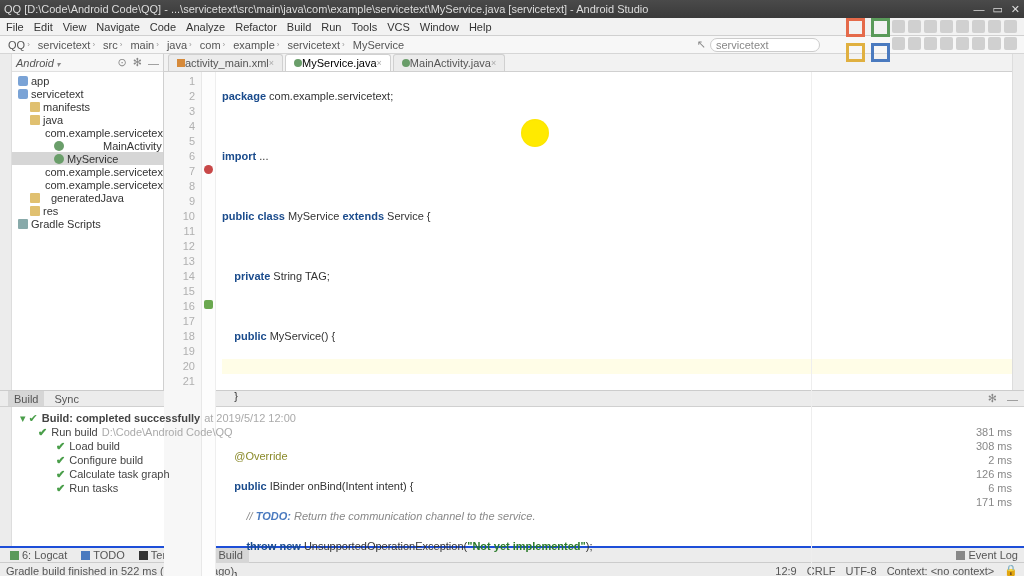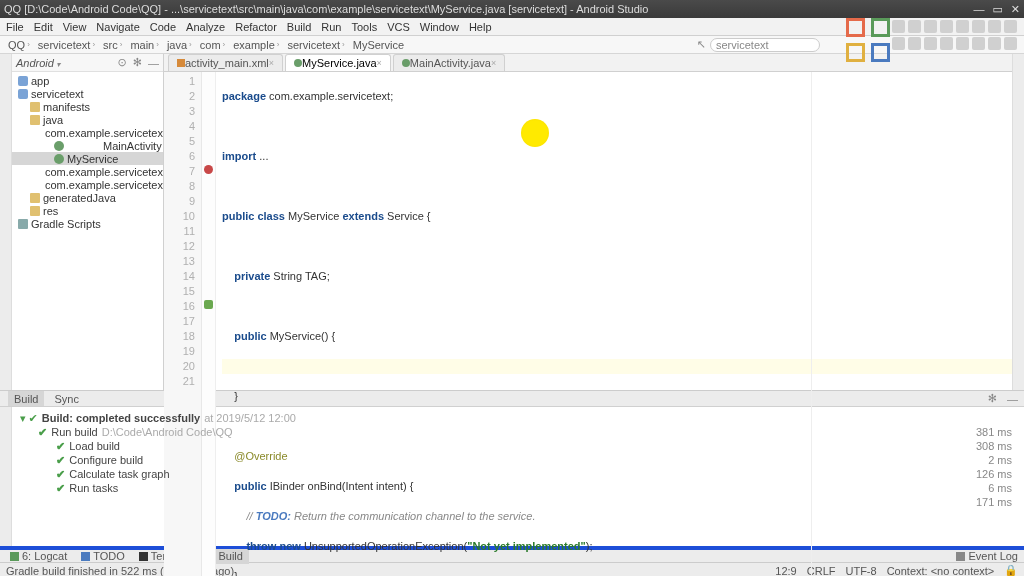--- a/index.html
+++ b/index.html
@@ -56,21 +56,21 @@
   .bottom-tab { padding: 0 6px; height: 15px; display: flex; align-items: center; }
   .bottom-tab.active { background: #d6d6d6; }
   .bottom-tabs .gap { flex:1; }
   .build-panel { height: 140px; background: #fff; border-top: 1px solid #d0d0d0; display: flex; }
   .build-left { width: 12px; background: #ececec; border-right: 1px solid #ddd; }
   .build-content { flex: 1; padding: 4px 8px; font-size: 10px; color: #444; position: relative; }
   .build-row { display: flex; align-items: center; height: 14px; gap: 4px; }
   .build-row .ok { color: #4a9e4a; font-weight: bold; }
   .build-row .ts { color: #aaa; }
   .build-row .dur { position: absolute; right: 12px; color: #888; }
-  .bottom-tool-tabs { height: 16px; background: #ececec; border-top: 4px solid #1d4ed8; display: flex; align-items: center; padding-left: 4px; gap: 2px; font-size: 10px; color: #555; }
+  .bottom-tool-tabs { height: 16px; background: #ececec; border-top: 2px solid #1d4ed8; display: flex; align-items: center; padding-left: 4px; gap: 2px; font-size: 10px; color: #555; }
   .tool-tab { padding: 0 6px; height: 15px; display: flex; align-items: center; gap: 3px; }
   .tool-tab.active { background: #d6d6d6; }
   .tool-ic { width:9px; height:9px; display:inline-block; }
   .bottom-tool-tabs .gap { flex:1; }
   .statusbar { height: 16px; background: #ececec; border-top: 1px solid #ccc; display: flex; align-items: center; padding: 0 6px; font-size: 10px; color: #555; gap: 10px; }
   .statusbar .gap { flex:1; }
   .logo-overlay { position: absolute; right: 134px; top: 18px; width: 44px; height: 44px; z-index: 50; }
   .logo-overlay .sq { position: absolute; width: 19px; height: 19px; border: 3px solid; background: transparent; }
   .sq.a { border-color:#e56a4a; left:0; top:0; }
   .sq.b { border-color:#5a9a5a; right:0; top:0; }
@@ -212,21 +212,21 @@
           <span>MyService</span>
         </div>
         <div class="tree-row" style="padding-left: 30px;">
           <span class="ic ic-folder"></span>
           <span>com.example.servicetext</span>
         </div>
         <div class="tree-row" style="padding-left: 30px;">
           <span class="ic ic-folder"></span>
           <span>com.example.servicetext</span>
         </div>
-        <div class="tree-row" style="padding-left: 18px;">
+        <div class="tree-row" style="padding-left: 18px; gap: 8px;">
           <span class="ic ic-folder"></span>
           <span>generatedJava</span>
         </div>
         <div class="tree-row" style="padding-left: 18px;">
           <span class="ic ic-folder"></span>
           <span>res</span>
         </div>
         <div class="tree-row" style="padding-left: 6px;">
           <span class="ic ic-file"></span>
           <span>Gradle Scripts</span>

